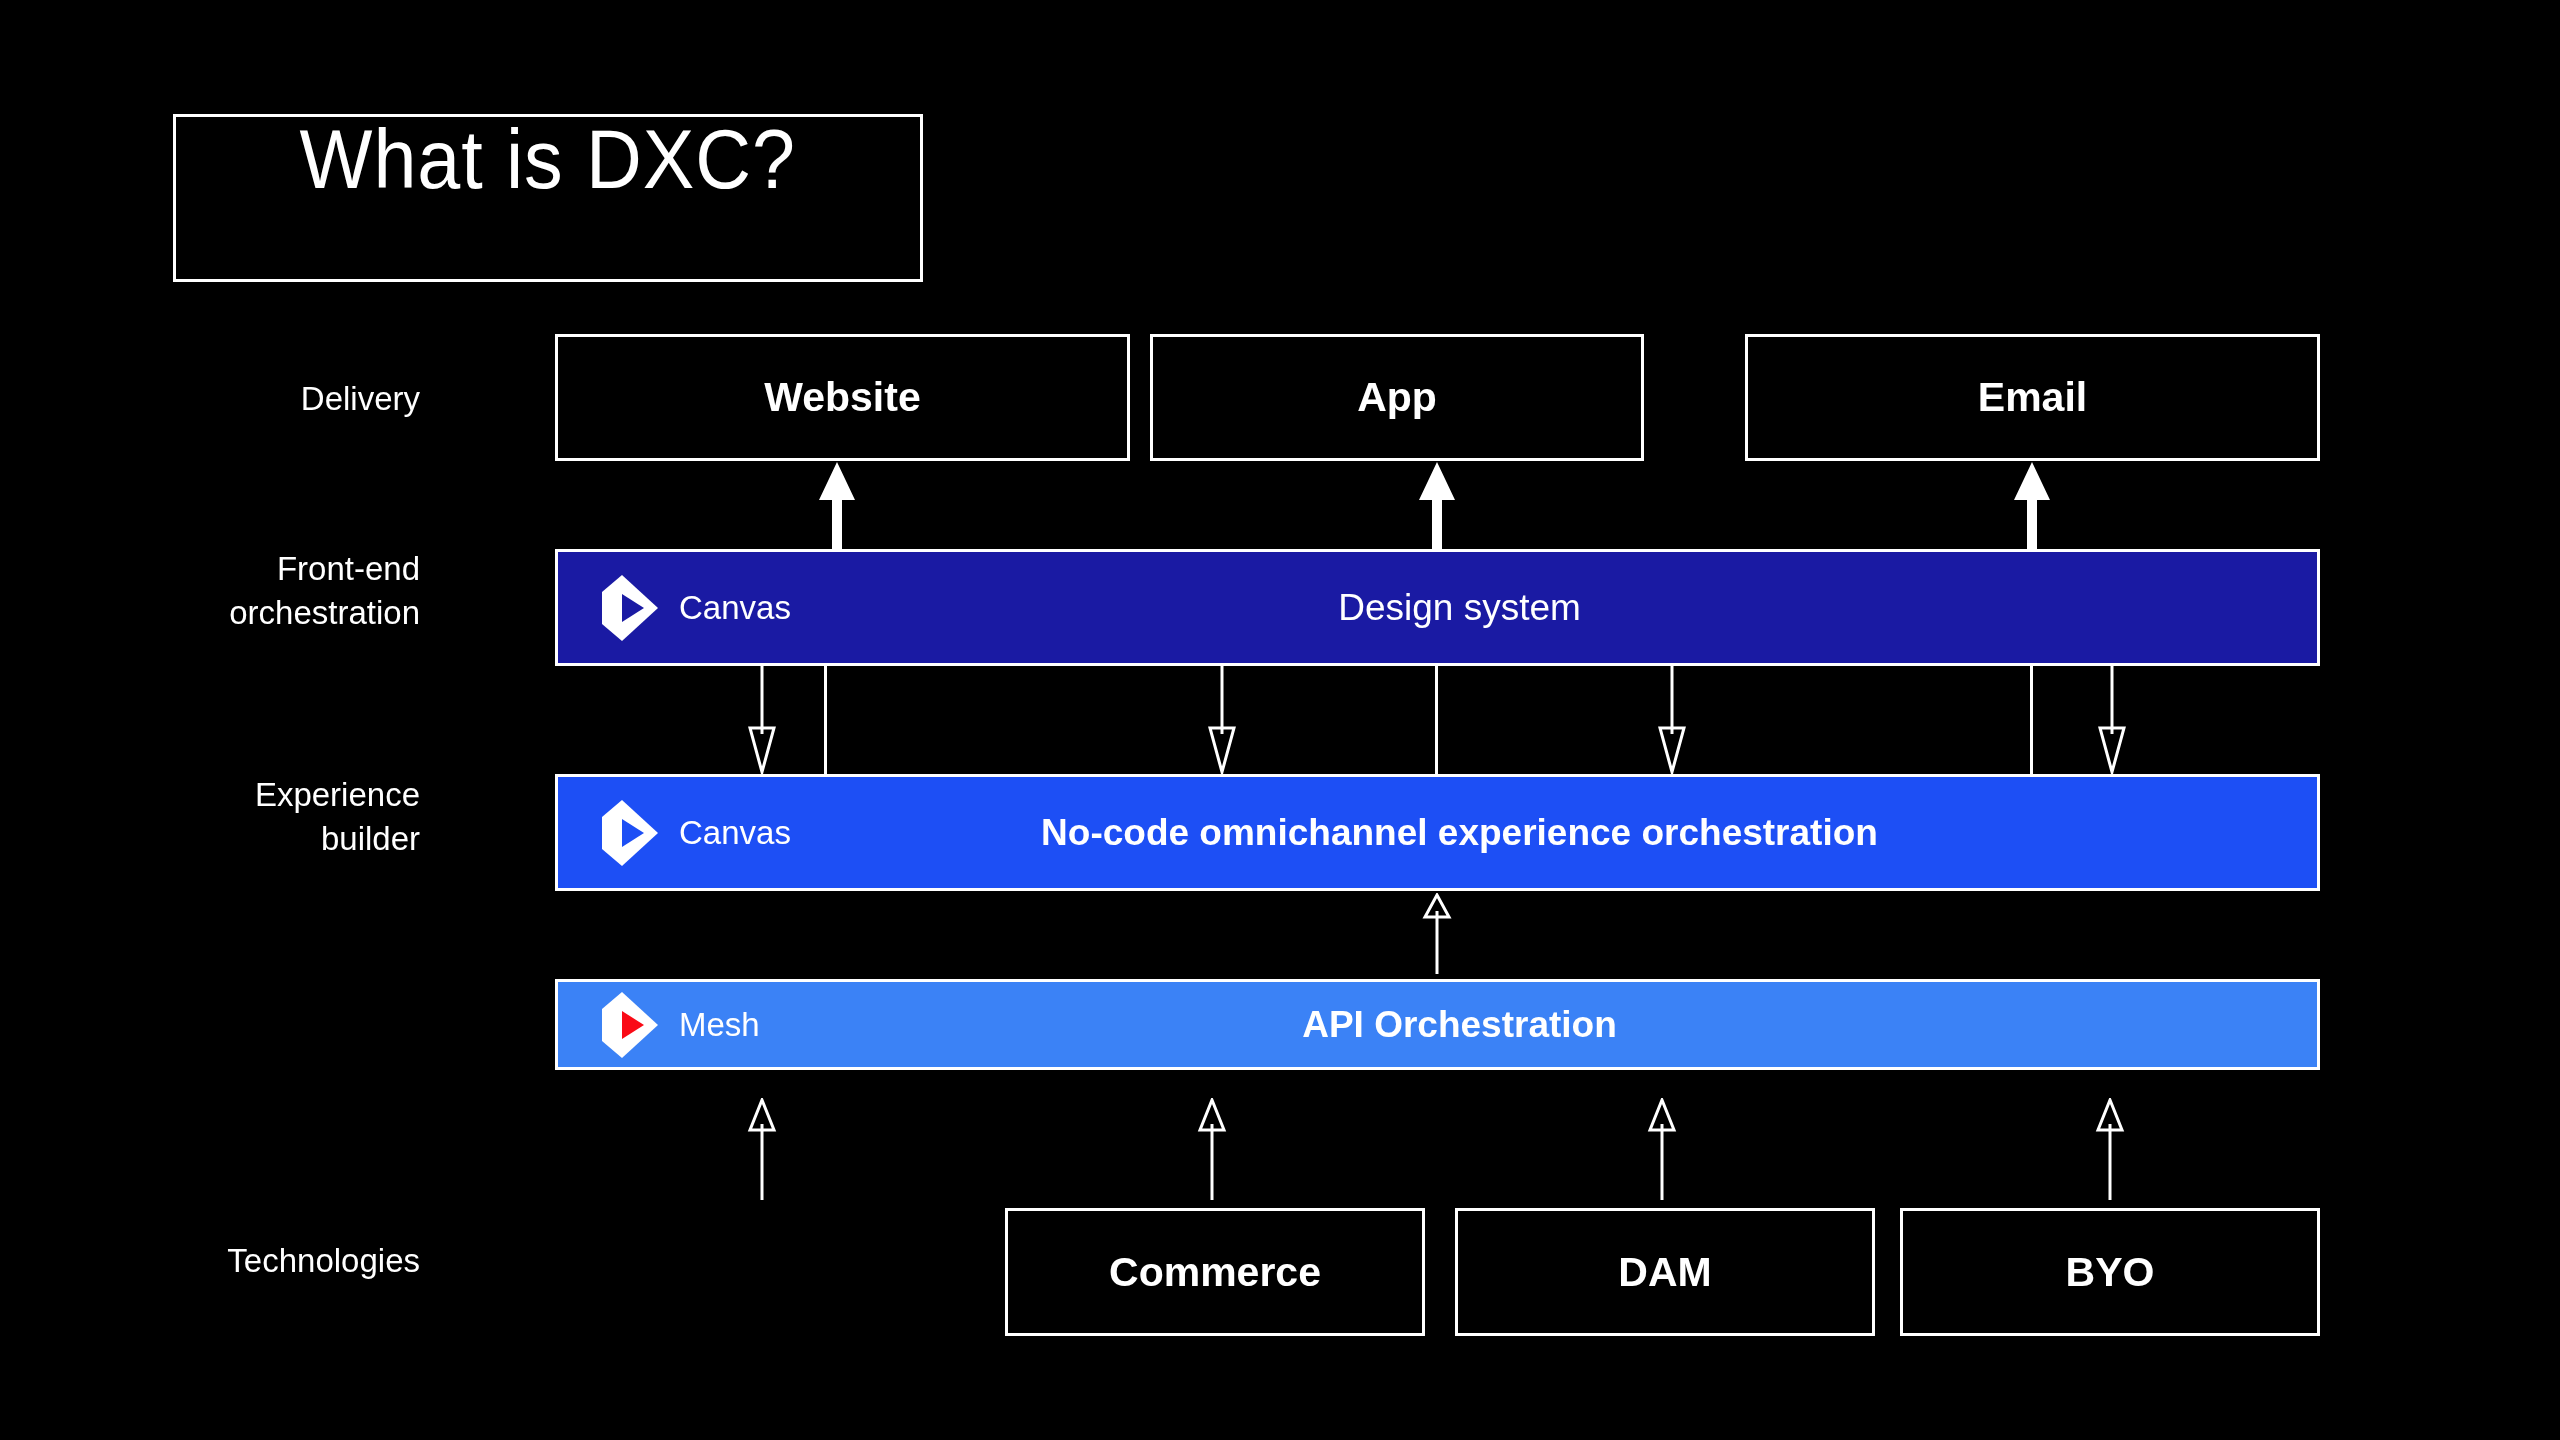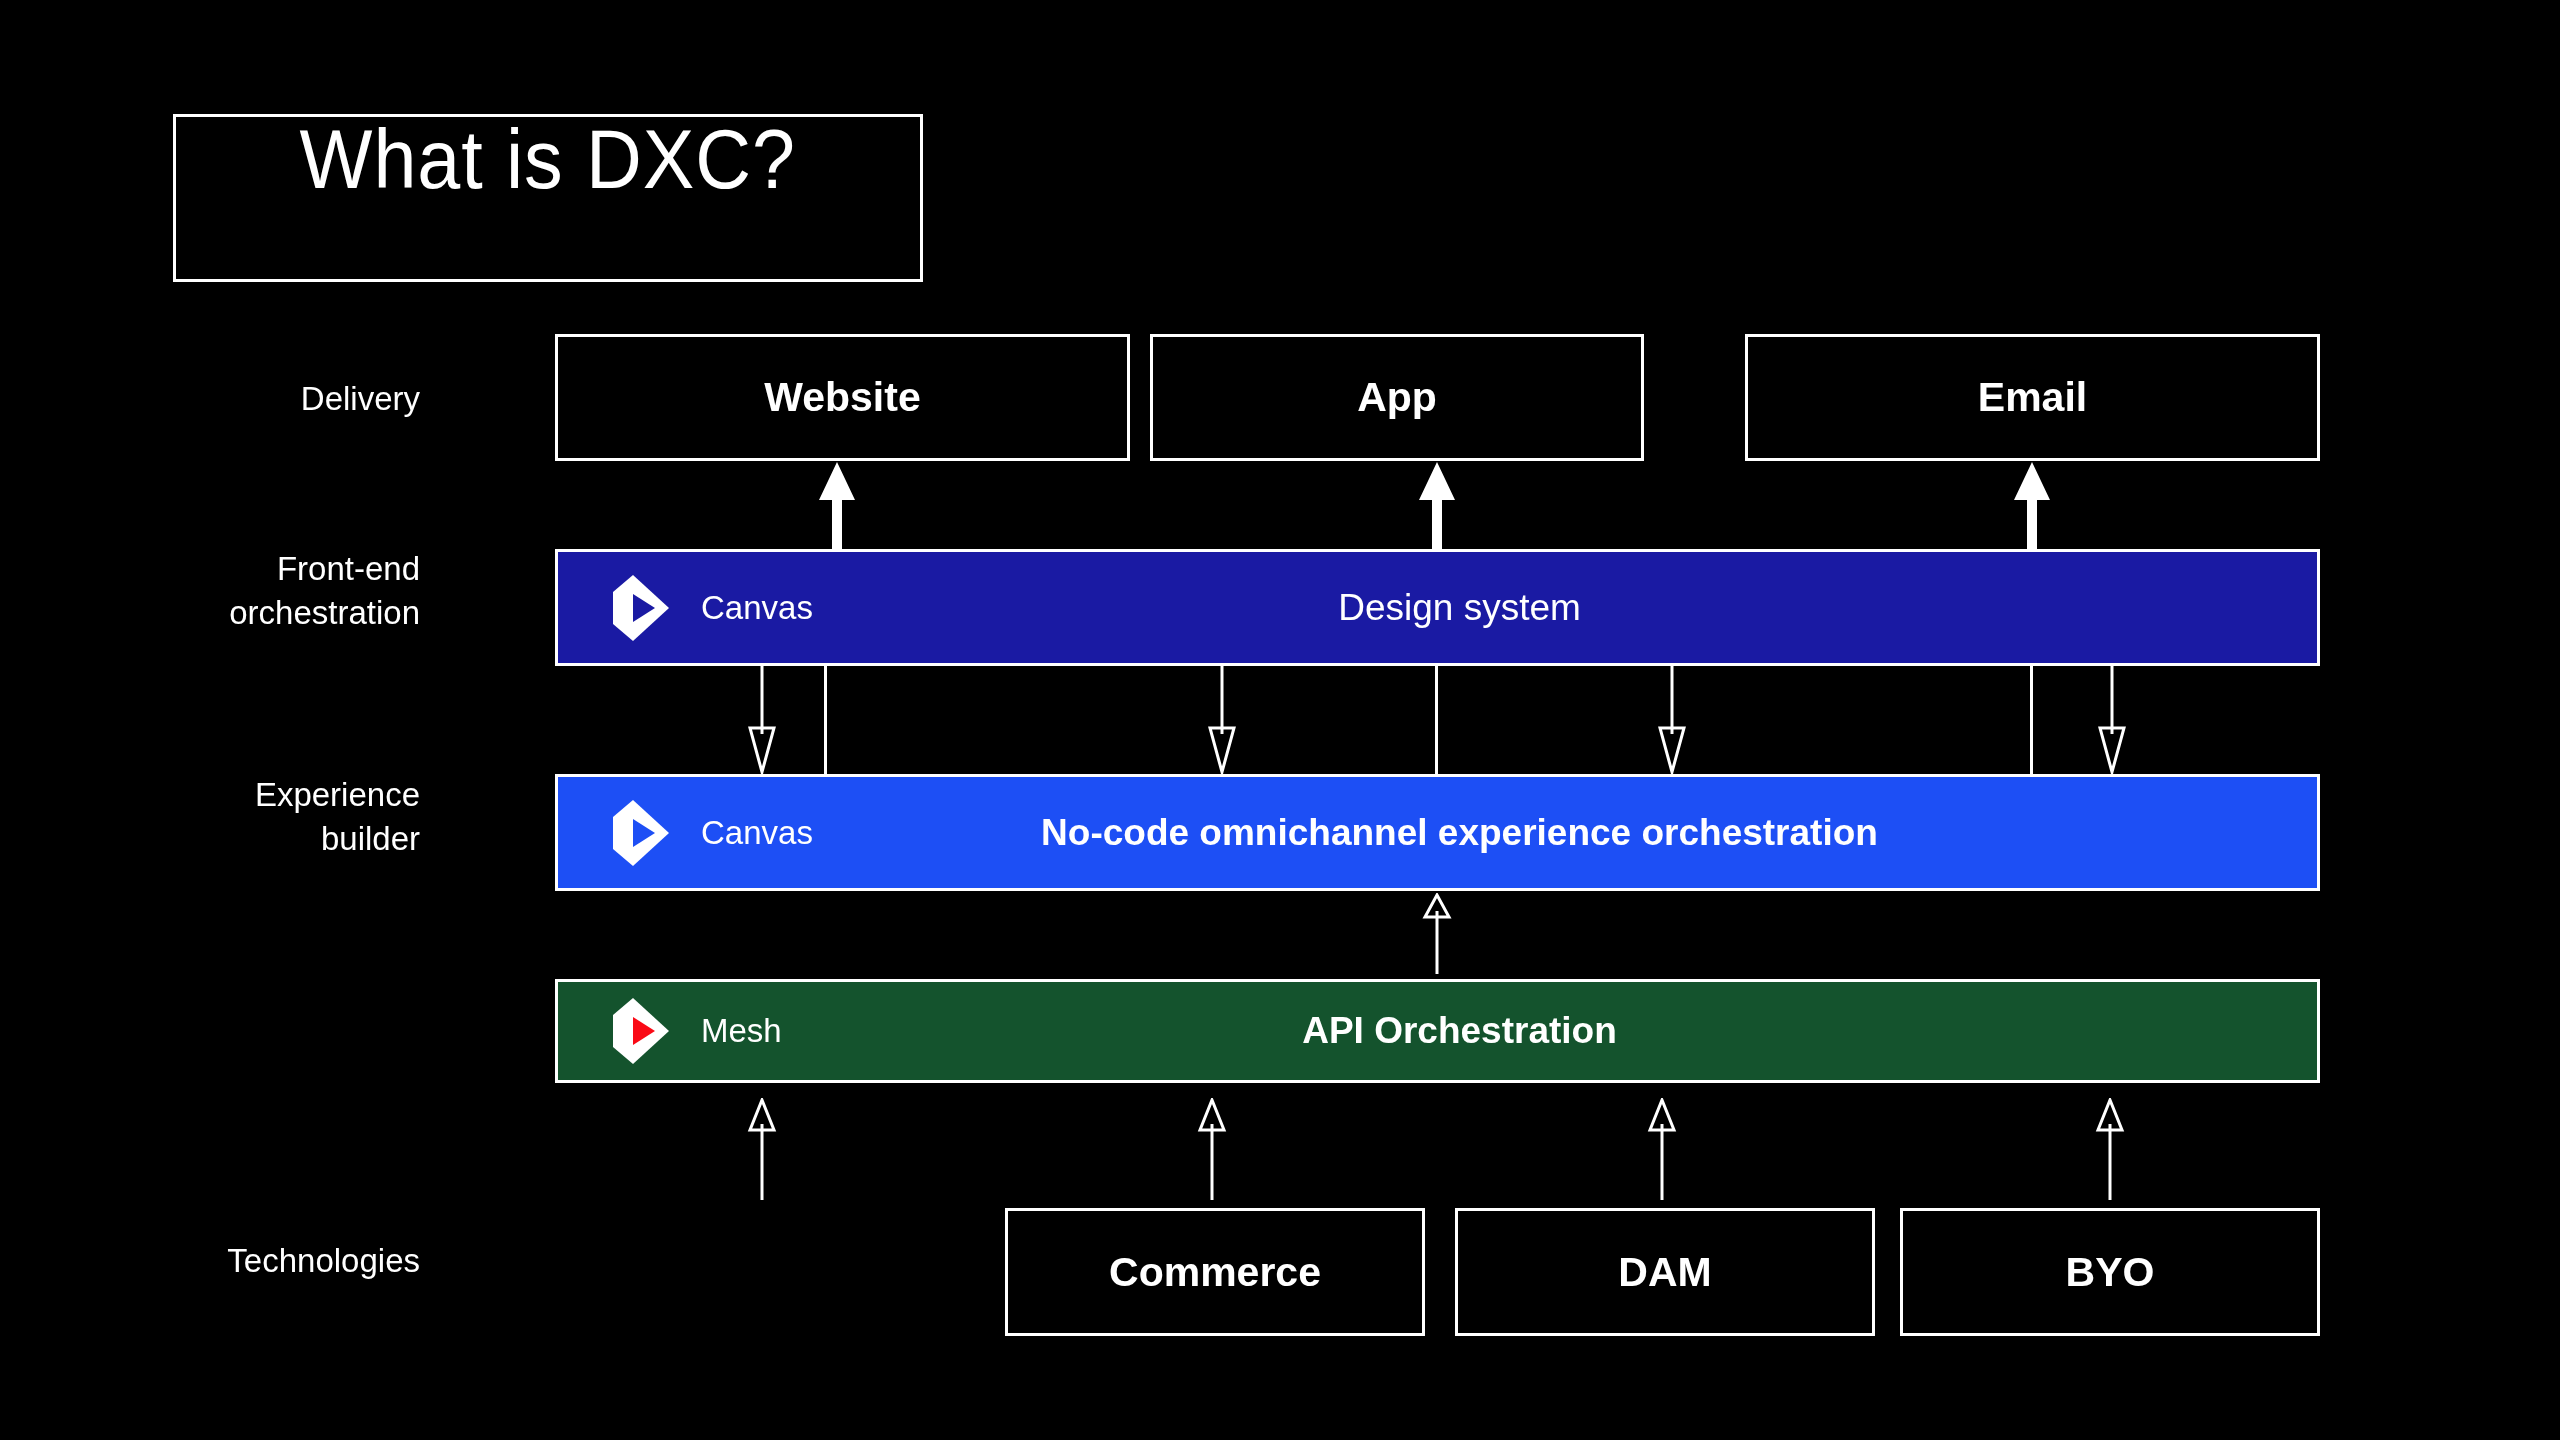--- a/index.html
+++ b/index.html
@@ -80,22 +80,22 @@
   .bar {
     position: absolute;
     box-sizing: border-box;
     border: 3px solid #ffffff;
     display: flex;
     align-items: center;
   }
   .bar-brand {
     display: flex;
     align-items: center;
-    gap: 32px;
-    margin-left: 55px;
+    gap: 21px;
+    margin-left: 44px;
     flex: 0 0 auto;
     text-align: right;
   }
   .bar-brand-name {
     font-size: 33px;
     font-weight: 400;
     color: #ffffff;
     white-space: nowrap;
   }
   .bar-center {
@@ -211,21 +211,21 @@
       <span class="bar-center-text w-bold">No-code omnichannel experience orchestration</span>
     </div>
   </div>
 
   <svg class="arrow" style="left: 1420px; top: 893px;" width="34" height="81" viewBox="0 0 34 81">
     <path d="M17 81 L17 18" stroke="#ffffff" stroke-width="3" fill="none"></path>
     <path d="M5 24 L29 24 L17 2 Z" stroke="#ffffff" stroke-width="3" fill="none"></path>
   </svg>
 
 
-  <div class="bar" style="left: 555px; top: 979px; width: 1765px; height: 104px; background: #14532d;">
+  <div class="bar" style="left: 555px; top: 979px; width: 1765px; height: 91px; background: #3b82f6;">
     <div class="bar-brand">
       <svg class="logo-mark" width="56" height="66" viewBox="0 0 56 66">
         <path d="M0 17 L20 0 L56 33 L20 66 L0 49 Z" fill="#ffffff"></path>
         <path d="M20 19 L42 33 L20 47 Z" fill="#fa0a16"></path>
       </svg>
       <span class="bar-brand-name">Mesh</span>
     </div>
     <div class="bar-center">
       <span class="bar-center-text w-bold">API Orchestration</span>
     </div>

